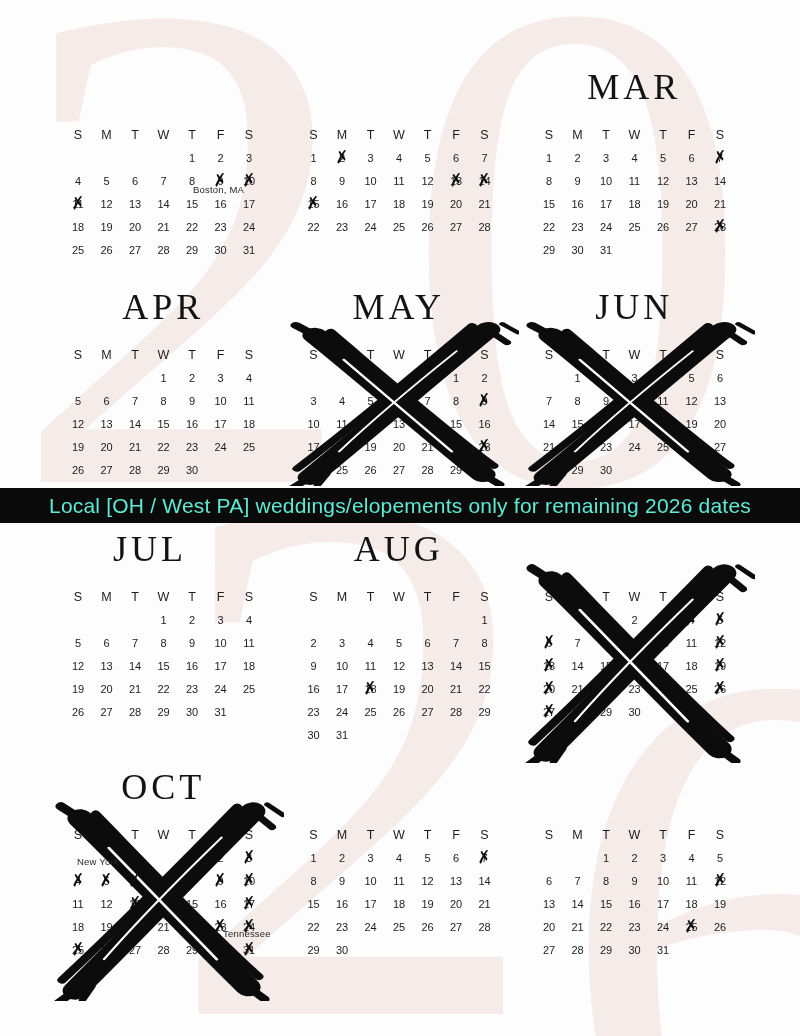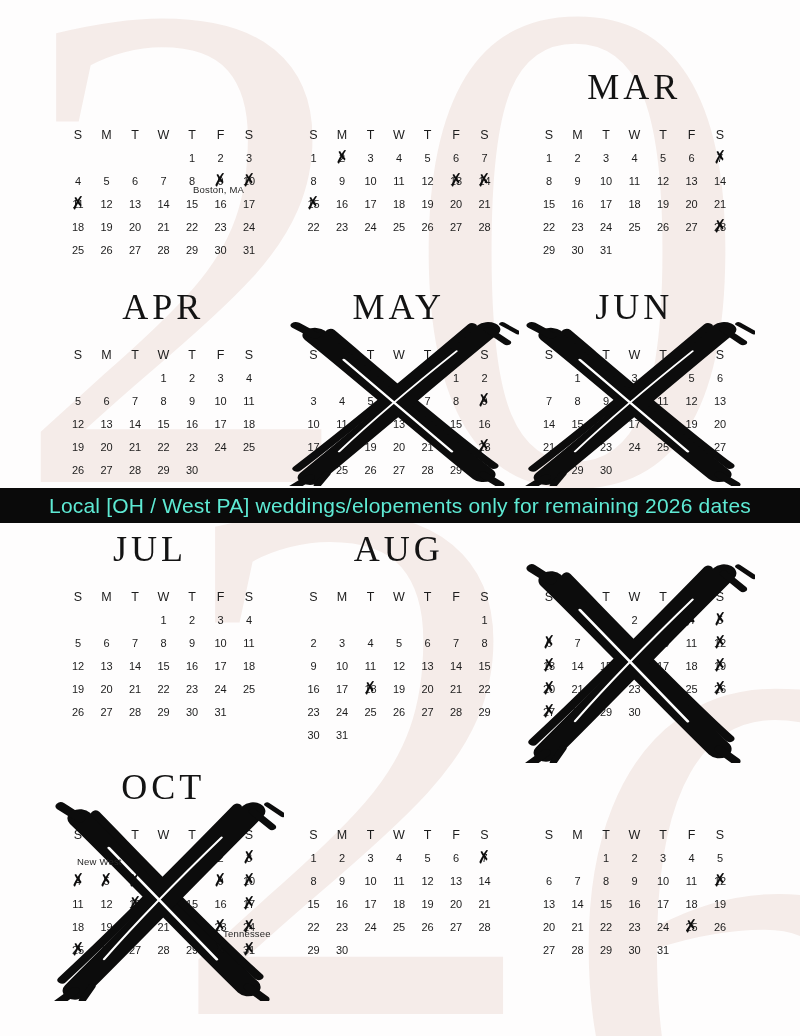--- a/index.html
+++ b/index.html
@@ -562,21 +562,21 @@
       <div class="cross" style="left: 134.75px; top: 881px;">✗</div>
       <div class="cross" style="left: 220.25px; top: 881px;">✗</div>
       <div class="cross" style="left: 248.75px; top: 881px;">✗</div>
       <div class="cross" style="left: 134.75px; top: 904px;">✗</div>
       <div class="cross" style="left: 248.75px; top: 904px;">✗</div>
       <div class="cross" style="left: 220.25px; top: 927px;">✗</div>
       <div class="cross" style="left: 248.75px; top: 927px;">✗</div>
       <div class="cross" style="left: 77.75px; top: 950px;">✗</div>
       <div class="cross" style="left: 220.25px; top: 950px;">✗</div>
       <div class="cross" style="left: 248.75px; top: 950px;">✗</div>
-      <div class="note" style="left: 77px; top: 856px;">New West</div>
+      <div class="note" style="left: 77px; top: 856px;">New York</div>
       <div class="note" style="left: 223px; top: 928px;">Tennessee</div>
       <div class="dh" style="left: 299px; top: 823.5px;">S</div>
       <div class="dh" style="left: 327.5px; top: 823.5px;">M</div>
       <div class="dh" style="left: 356px; top: 823.5px;">T</div>
       <div class="dh" style="left: 384.5px; top: 823.5px;">W</div>
       <div class="dh" style="left: 413px; top: 823.5px;">T</div>
       <div class="dh" style="left: 441.5px; top: 823.5px;">F</div>
       <div class="dh" style="left: 470px; top: 823.5px;">S</div>
       <div class="dc" style="left: 299px; top: 846.5px;">1</div>
       <div class="dc" style="left: 327.5px; top: 846.5px;">2</div>

